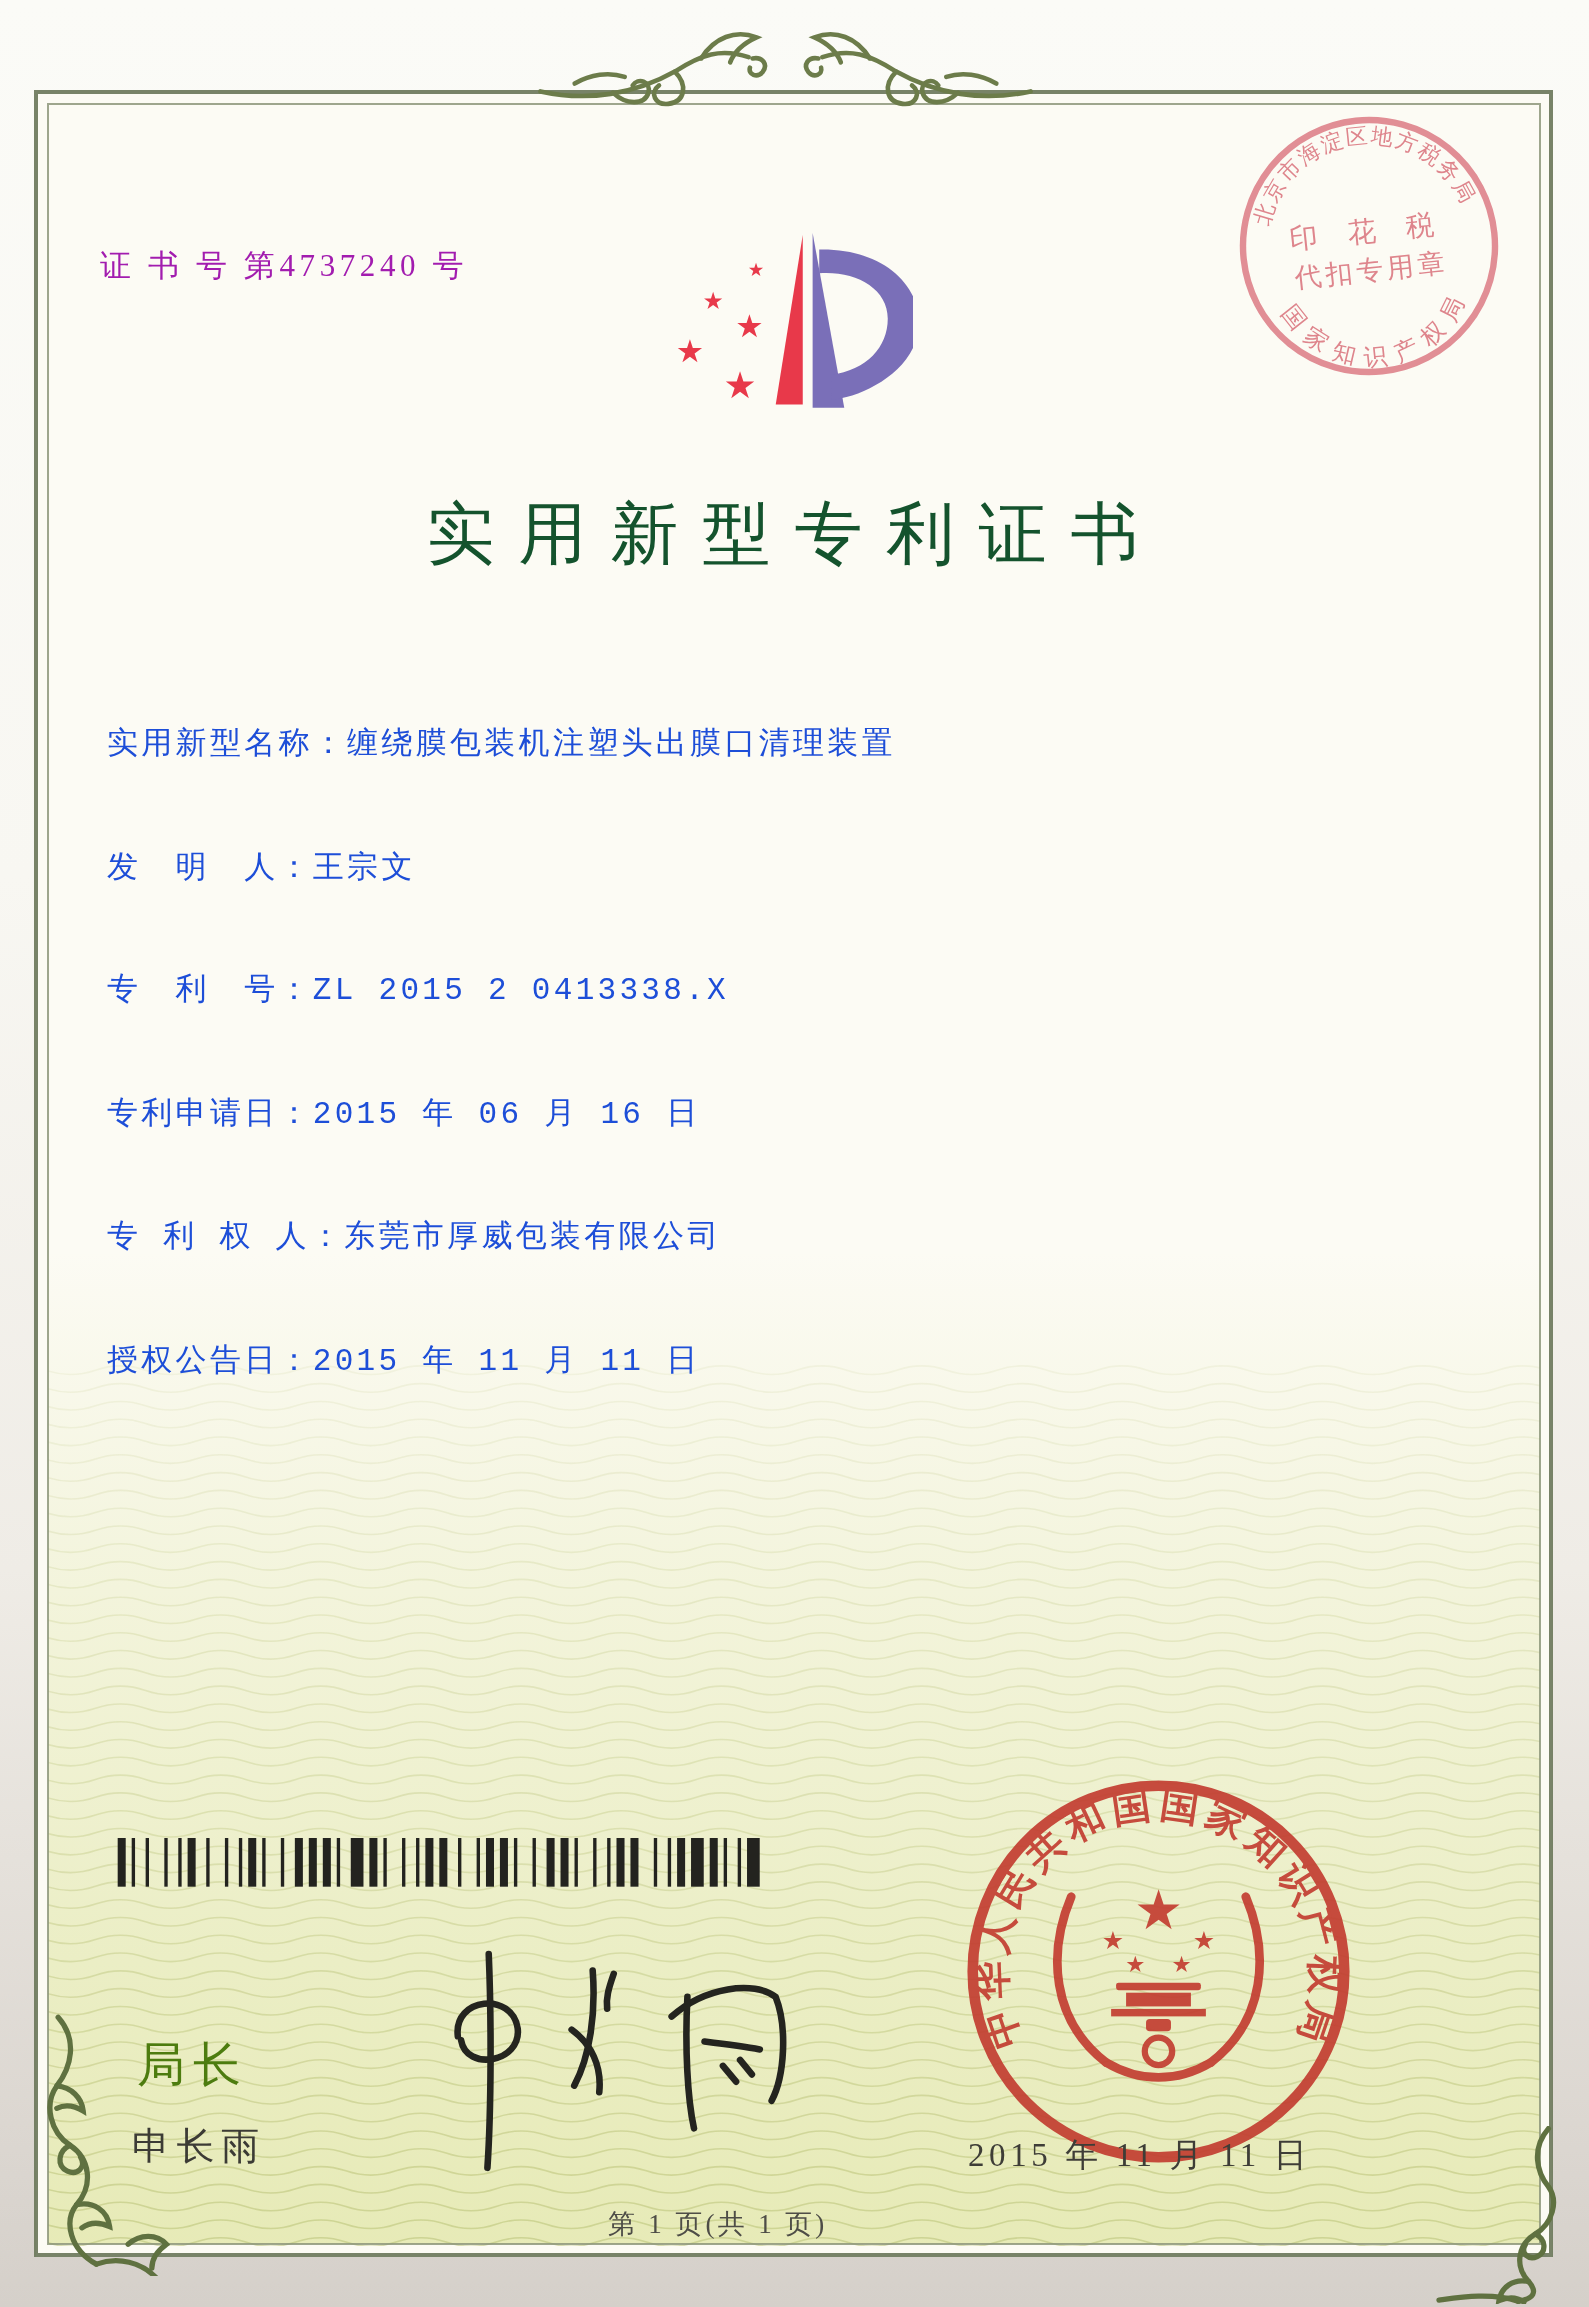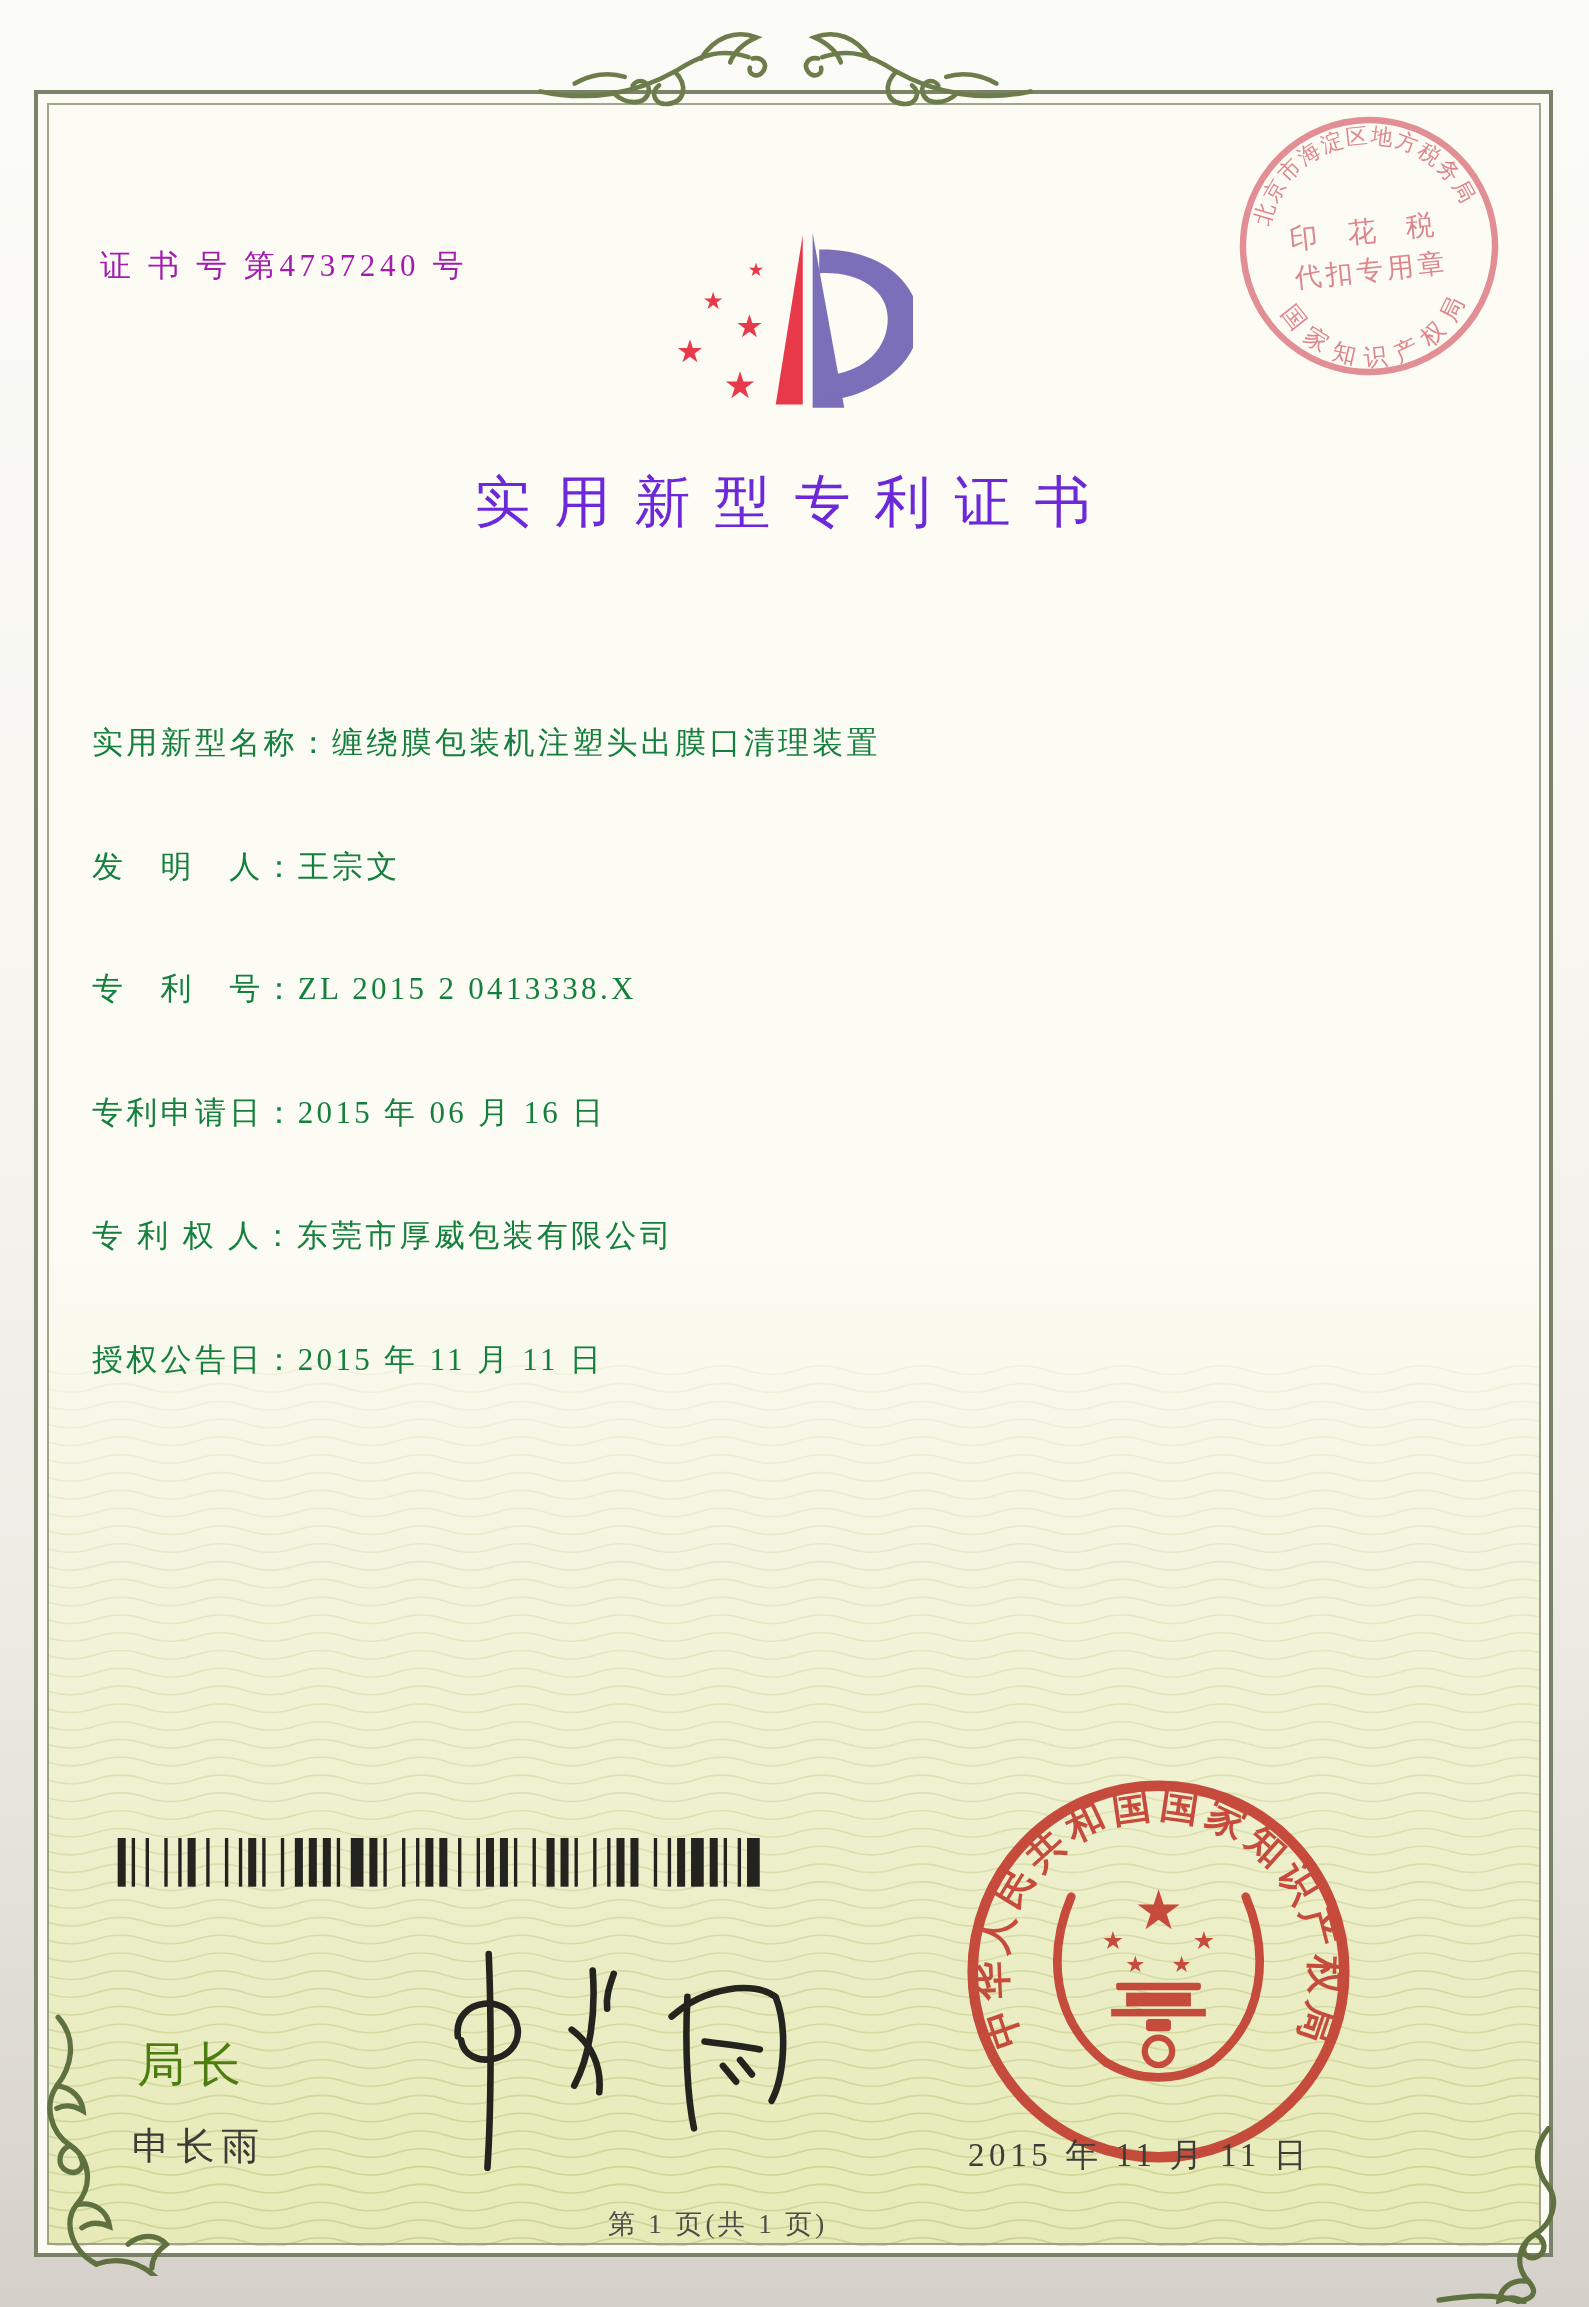--- a/index.html
+++ b/index.html
@@ -10,22 +10,22 @@
     overflow:hidden;
   }
   .abs{position:absolute;}
   .paper-core{left:36px;top:91px;width:1516px;height:2166px;background:#fcfbf4;z-index:0;}
   .tint{left:48px;top:1252px;width:1492px;height:992px;z-index:1;
     background:linear-gradient(180deg,rgba(236,239,202,0) 0%,rgba(234,237,196,.45) 30%,rgba(231,235,186,.80) 70%,rgba(229,233,178,.92) 100%);}
   #waves-svg{left:48px;top:1353px;z-index:2;}
   .b-outer{left:34px;top:90px;width:1511px;height:2159px;border:4.6px solid rgba(108,120,91,.92);z-index:3;}
   .b-inner{left:47px;top:103px;width:1490px;height:2138px;border:2px solid rgba(141,150,122,.85);z-index:3;}
   .cert-no{left:100px;top:245px;font-size:31px;letter-spacing:4.6px;color:#a21caf;z-index:5;}
-  .title{left:0;right:0;top:465px;text-align:center;font-size:56px;letter-spacing:24px;color:#6d28d9;z-index:5;font-weight:500;}
-  .field{left:92px;width:1384px;font-size:31px;letter-spacing:3.3px;color:#15803d;z-index:5;white-space:nowrap;}
+  .title{left:0;right:0;top:489px;text-align:center;font-size:68px;letter-spacing:24px;color:#14532d;z-index:5;font-weight:500;}
+  .field{left:107px;width:1384px;font-size:31px;letter-spacing:3.3px;color:#1d4ed8;z-index:5;white-space:nowrap;font-family:Liberation Mono, monospace;}
   .paras{left:105px;top:1412px;width:1379px;z-index:5;}
   .paras p{margin:0;font-size:30px;line-height:59px;letter-spacing:7.3px;color:#52504a;text-align:justify;text-indent:2em;}
   #barcode-svg{left:117px;top:1838px;z-index:5;}
   .director-title{left:137px;top:2033px;font-size:48px;letter-spacing:8px;color:#4d7c0f;z-index:5;}
   .director-name{left:132px;top:2121px;font-size:38px;letter-spacing:6.6px;color:#3c3b35;z-index:5;}
   #signature-svg{left:395px;top:1931px;z-index:6;}
   #seal-svg{left:959px;top:1772px;z-index:4;opacity:.9;}
   .seal-date{left:968px;top:2133px;font-size:33px;letter-spacing:4.6px;color:#3e3d37;z-index:6;white-space:nowrap;}
   .footer{left:592px;top:2206px;font-size:27px;letter-spacing:3.3px;color:#4e4d47;z-index:5;margin-left:16px;}
   #stamp-svg{left:1234px;top:111px;z-index:5;transform:rotate(-6deg);opacity:.92;}

